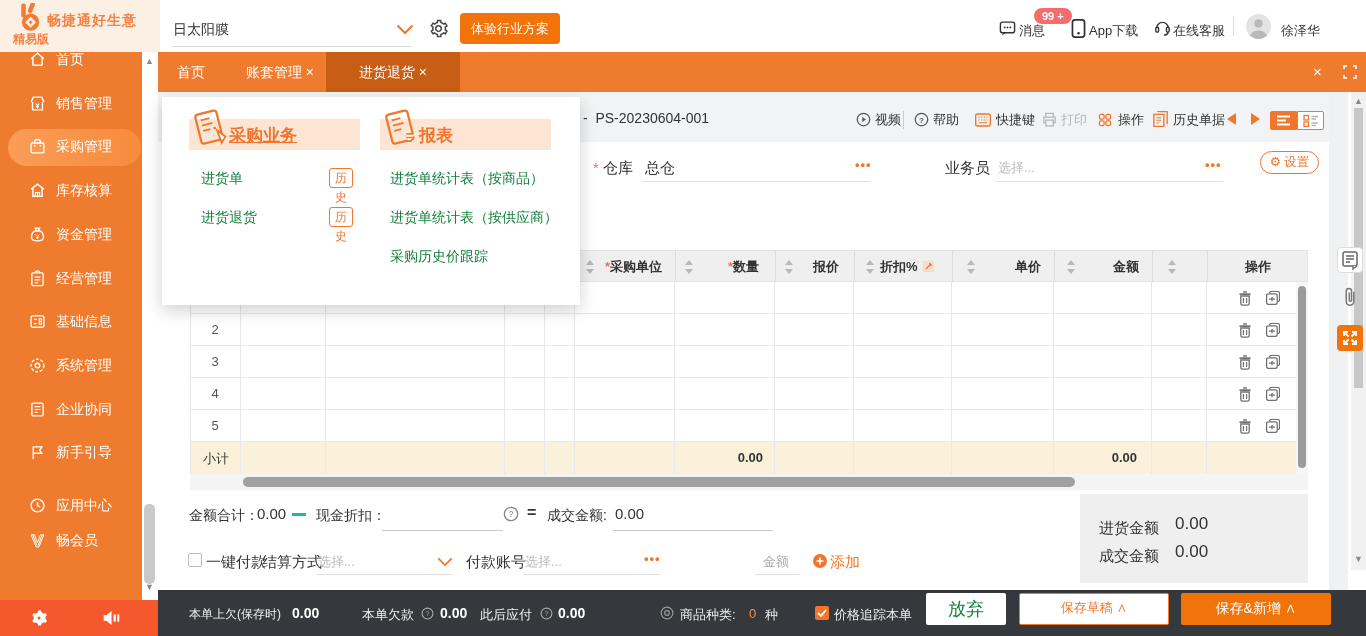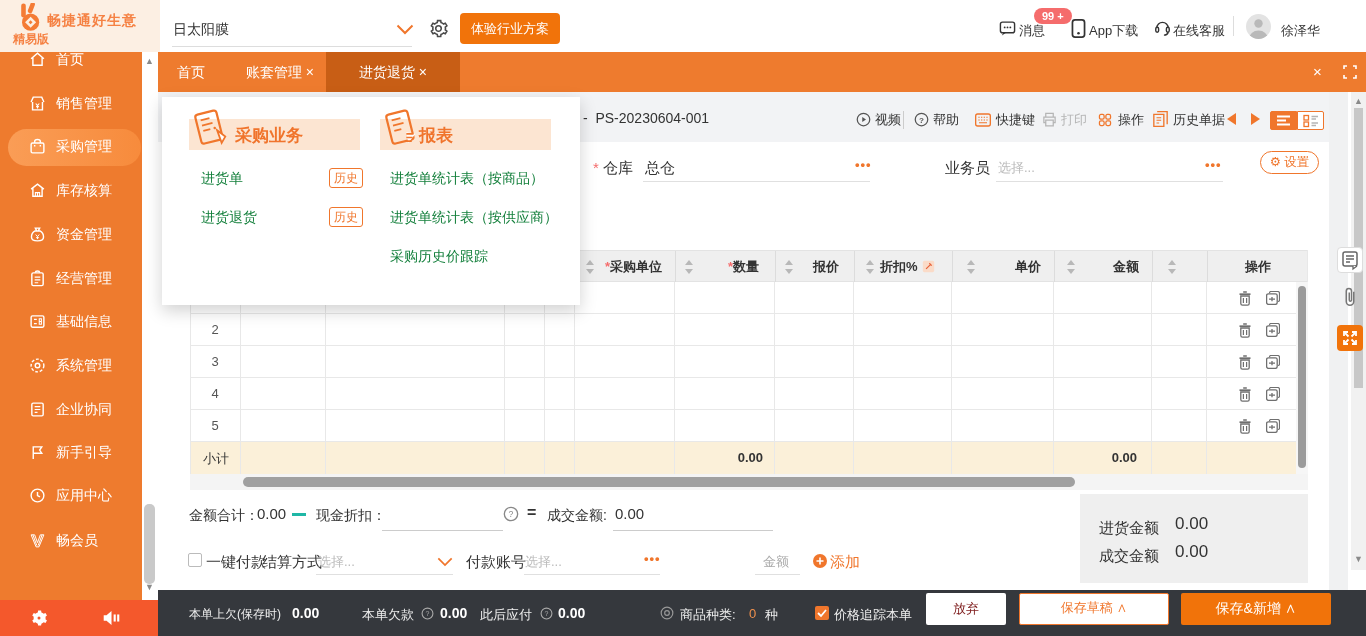--- a/index.html
+++ b/index.html
@@ -74,29 +74,29 @@
 #hthumb{position:absolute;left:53px;top:3px;width:832px;height:10px;background:#a0a0a0;border-radius:5px;}
 
 .b{font-weight:bold;}
 #teal{left:134px;top:421px;width:14px;height:3px;background:#1fb7a6;}
 
 #sumbox{left:922px;top:402px;width:228px;height:89px;background:#efefef;}
 
 #botbar{left:158px;top:590px;width:1208px;height:46px;background:#35383d;color:#fff;}
 .bt{position:absolute;top:16px;font-size:13px;color:#eee;}
 .bv{position:absolute;top:15px;font-size:14px;font-weight:bold;color:#fff;}
-#qbtn{left:768px;top:3px;width:80px;height:32px;background:#fff;border-radius:2px;color:#7f1d1d;text-align:center;line-height:32px;font-size:13px;}
+#qbtn{left:768px;top:3px;width:80px;height:32px;background:#fff;border-radius:2px;color:#15803d;text-align:center;line-height:32px;font-size:18px;}
 #dbtn{left:861px;top:3px;width:150px;height:32px;background:#fff;border:1px solid #f0762c;border-radius:2px;color:#f0762c;text-align:center;line-height:28px;font-size:13px;}
 #sbtn{left:1023px;top:3px;width:150px;height:32px;background:#f1730a;border-radius:2px;color:#fff;text-align:center;line-height:30px;font-size:14px;}
 
 #panel{left:162px;top:97px;width:418px;height:208px;background:#fff;box-shadow:0 6px 16px rgba(0,0,0,.18);}
 .pstrip{position:absolute;top:22px;width:171px;height:31px;background:#fce5d2;}
 .ptitle{position:absolute;top:27px;font-size:17px;font-weight:bold;color:#f0742c;}
 .pitem{position:absolute;font-size:14px;color:#15803d;}
-.hbadge{position:absolute;width:34px;height:20px;border:1px solid #f0762c;border-radius:3px;color:#f0762c;font-size:12px;text-align:center;line-height:19px;}
+.hbadge{position:absolute;width:24px;height:20px;border:1px solid #f0762c;border-radius:3px;color:#f0762c;font-size:12px;text-align:center;line-height:19px;}
 
 #fico1{left:1337px;top:247px;width:26px;height:26px;background:#fff;border:1px solid #ddd;border-radius:4px;}
 #fico3{left:1337px;top:325px;width:26px;height:26px;background:#f1730a;border-radius:4px;}
 #pagesb{left:1351px;top:92px;width:15px;height:478px;background:#f1f1f1;}
 #gutter{left:1329px;top:92px;width:19px;height:498px;background:#f0f1f2;}
 #pbthumb{position:absolute;left:3px;top:16px;width:9px;height:280px;background:#c7c7c7;}
 </style>
 </head>
 <body>
 
@@ -229,21 +229,21 @@
         <path d="M8 8 H16 M8 12 H16 M8 16 H12" stroke="#fff" stroke-width="1.6"></path>
       </svg>
       <span class="txt">企业协同</span>
     </div>
   <div class="sitem" style="top:379px;">
       <svg width="17" height="17" viewBox="0 0 24 24">
         <path d="M6 21 V3 M6 4 H18 L15 8.5 L18 13 H6" fill="none" stroke="#fff" stroke-width="2"></path>
       </svg>
       <span class="txt">新手引导</span>
     </div>
-  <div class="sitem" style="top:422px;">
+  <div class="sitem" style="top:432px;">
       <svg width="17" height="17" viewBox="0 0 24 24">
         <circle cx="12" cy="12" r="9" fill="none" stroke="#fff" stroke-width="2"></circle>
         <path d="M12 7 V12 L15.5 14" stroke="#fff" stroke-width="2" fill="none"></path>
       </svg>
       <span class="txt">应用中心</span>
     </div>
   <div class="sitem" style="top:467px;">
       <svg width="17" height="17" viewBox="0 0 24 24">
         <path d="M3 4 L8 4 L12 15 L16 4 L21 4 L14 21 L10 21 Z M5.5 4 L11 19 M18.5 4 L13 19" fill="none" stroke="#fff" stroke-width="1.4"></path>
       </svg>
@@ -549,21 +549,21 @@
 <div class="abs" id="panel">
   <div class="pstrip" style="left:27px;"></div>
   <svg class="abs" style="left:28px;top:9px" width="38" height="44" viewBox="0 0 42 47">
       <g transform="rotate(-14 21 23)">
         <rect x="9" y="6" width="24" height="33" rx="3" fill="none" stroke="#f0762c" stroke-width="2.4"></rect>
         <path d="M14 13 H24 M14 19 H26 M14 25 H22" stroke="#f0762c" stroke-width="2"></path>
         <circle cx="27" cy="25" r="1.4" fill="#f0762c"></circle>
       </g>
       <path d="M30 26 L39 33 L35 40 Z" fill="#fff" stroke="#f0762c" stroke-width="2"></path>
     </svg>
-  <div class="ptitle" style="left:73px;">采购业务</div>
+  <div class="ptitle" style="left:67px;text-decoration:underline;">采购业务</div>
   <div class="pstrip" style="left:218px;"></div>
   <svg class="abs" style="left:219px;top:9px" width="38" height="44" viewBox="0 0 42 47">
       <g transform="rotate(-14 21 23)">
         <rect x="9" y="6" width="24" height="33" rx="3" fill="none" stroke="#f0762c" stroke-width="2.4"></rect>
         <path d="M14 13 H24 M14 19 H26 M14 25 H22" stroke="#f0762c" stroke-width="2"></path>
       </g>
       <path d="M28 28 L38 30 L30 40 Z" fill="#fff"></path>
       <path d="M28 30 H36 M28 34 H35 M28 38 H34" stroke="#f0762c" stroke-width="1.8"></path>
     </svg>
   <div class="ptitle" style="left:257px;">报表</div>

